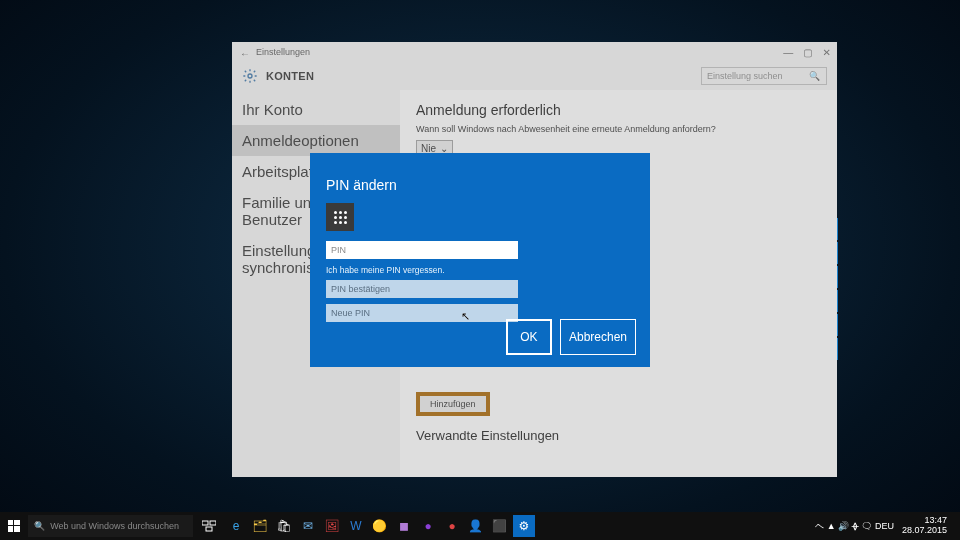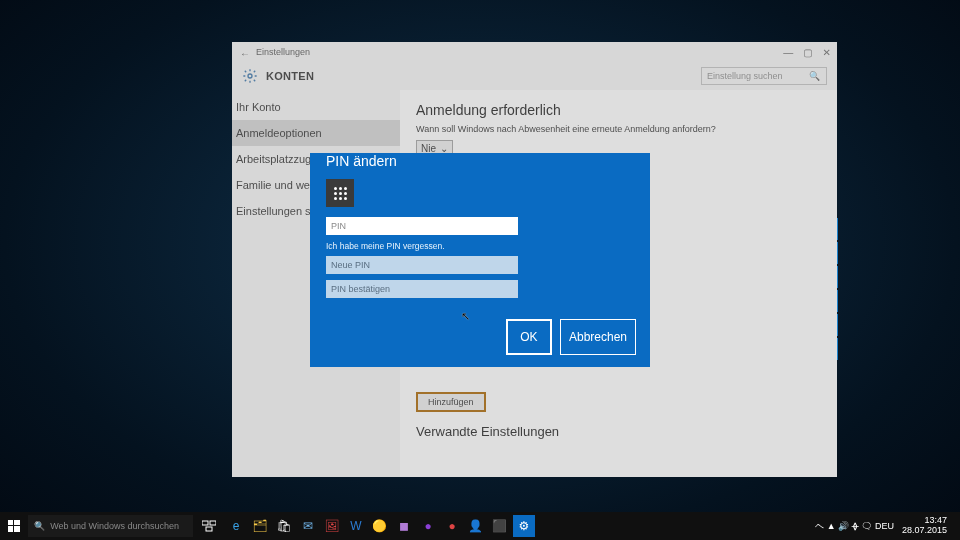--- a/index.html
+++ b/index.html
@@ -25,35 +25,35 @@
   .sw-titlebar { height: 20px; background: #e5e5e5; display: flex; align-items: center; padding: 0 6px; font-size: 9px; color: #555; }
   .sw-titlebar .back { width: 14px; text-align: center; font-size: 10px; }
   .sw-titlebar .tblabel { margin-left: 4px; }
   .sw-titlebar .winctrl { margin-left: auto; display: flex; gap: 10px; font-size: 10px; color: #666; }
   .sw-header { height: 28px; background: #e5e5e5; display: flex; align-items: center; padding: 0 10px; }
   .sw-header .gear { width: 16px; height: 16px; margin-right: 8px; }
   .sw-header .title { font-size: 11px; font-weight: 600; color: #333; letter-spacing: 0.3px; }
   .sw-header .search { margin-left: auto; width: 126px; height: 18px; border: 1px solid #b6b6b6; background:#e5e5e5; display: flex; align-items: center; padding: 0 5px; font-size: 9px; color: #888; justify-content: space-between; }
   .sw-body { display: flex; height: calc(100% - 48px); }
   .sw-sidebar { width: 168px; background: #e5e5e5; padding-top: 4px; }
-  .sw-sidebar .nav-item { padding: 7px 4px; font-size: 11px; color: #333; cursor: pointer; }
+  .sw-sidebar .nav-item { padding: 7px 10px; font-size: 15px; color: #333; cursor: pointer; }
   .sw-sidebar .nav-item.active { background: #c7c7c7; }
   .sw-content { flex: 1; background: #eee; padding: 12px 16px; font-size: 10px; color: #333; overflow: hidden; }
   .sw-content h2 { font-size: 14px; font-weight: 400; color: #222; margin-bottom: 6px; }
   .sw-content p { font-size: 9px; color: #333; margin-bottom: 6px; }
   .sw-content .dropdown { display: inline-flex; align-items:center; border: 1px solid #999; background: #ddd; padding: 2px 4px; font-size: 10px; color: #333; gap:4px; }
-  .sw-content .addbtn { display: inline-block; border: 2px solid #a16207; background: #ddd; padding: 3px 10px; font-size: 9px; color: #333; }
+  .sw-content .addbtn { display: inline-block; border: 4px solid #a16207; background: #ddd; padding: 3px 10px; font-size: 9px; color: #333; }
   .sw-content .related-h { font-size: 13px; font-weight: 400; margin-top: 12px; margin-bottom: 8px; }
   .sw-content .link { color: #1a6fb9; font-size: 9px; }
 
   
   .modal-dimmer { position: absolute; left: 232px; top: 42px; width: 605px; height: 435px; background: rgba(170,170,170,0.22); pointer-events: none; }
 
   
-  .pin-dialog { position: absolute; left: 310px; top: 153px; width: 340px; height: 214px; background: #0a6bc2; color: #fff; padding: 0 16px 10px 16px; }
+  .pin-dialog { position: absolute; left: 310px; top: 153px; width: 340px; height: 214px; background: #0a6bc2; color: #fff; padding: 24px 16px 10px 16px; }
   .pin-dialog h3 { font-size: 14px; font-weight: 400; margin-bottom: 10px; }
   .pin-dialog .pin-icon { width: 28px; height: 28px; background: #3a3a3a; display:flex; align-items:center; justify-content:center; margin-bottom: 10px; }
   .pin-dialog .dots { display:grid; grid-template-columns: repeat(3,3px); grid-auto-rows:3px; gap:2px; }
   .pin-dialog .dots span{ width:3px; height:3px; background:#fff; border-radius:50%; }
   .pin-dialog input[type=text], .pin-dialog input[type=password] {
     width: 192px; height: 18px; border: none; padding: 0 5px; font-size: 9px; color: #333; display:block; outline:none;
   }
   .pin-dialog input.active { background: #fff; }
   .pin-dialog input.dim { background: #bfd6ea; color:#5a6f82; }
   .pin-dialog input::placeholder { color: #8a8a8a; }
@@ -145,24 +145,24 @@
         <span></span>
         <span></span>
         <span></span>
       </div>
   </div>
   <div class="row">
       <input type="password" class="active" placeholder="PIN" style="">
     </div>
   <div class="forgot">Ich habe meine PIN vergessen.</div>
   <div class="row">
+      <input type="password" class="dim" placeholder="PIN bestätigen" style="">
+    </div>
+  <div class="row">
       <input type="password" class="dim" placeholder="Neue PIN" style="">
-    </div>
-  <div class="row">
-      <input type="password" class="dim" placeholder="PIN bestätigen" style="">
     </div>
   <div class="dlg-buttons">
     <div class="btn primary">OK</div>
     <div class="btn">Abbrechen</div>
   </div>
 </div>
 
 <div class="cursor">↖</div>
 
 <div class="taskbar">

